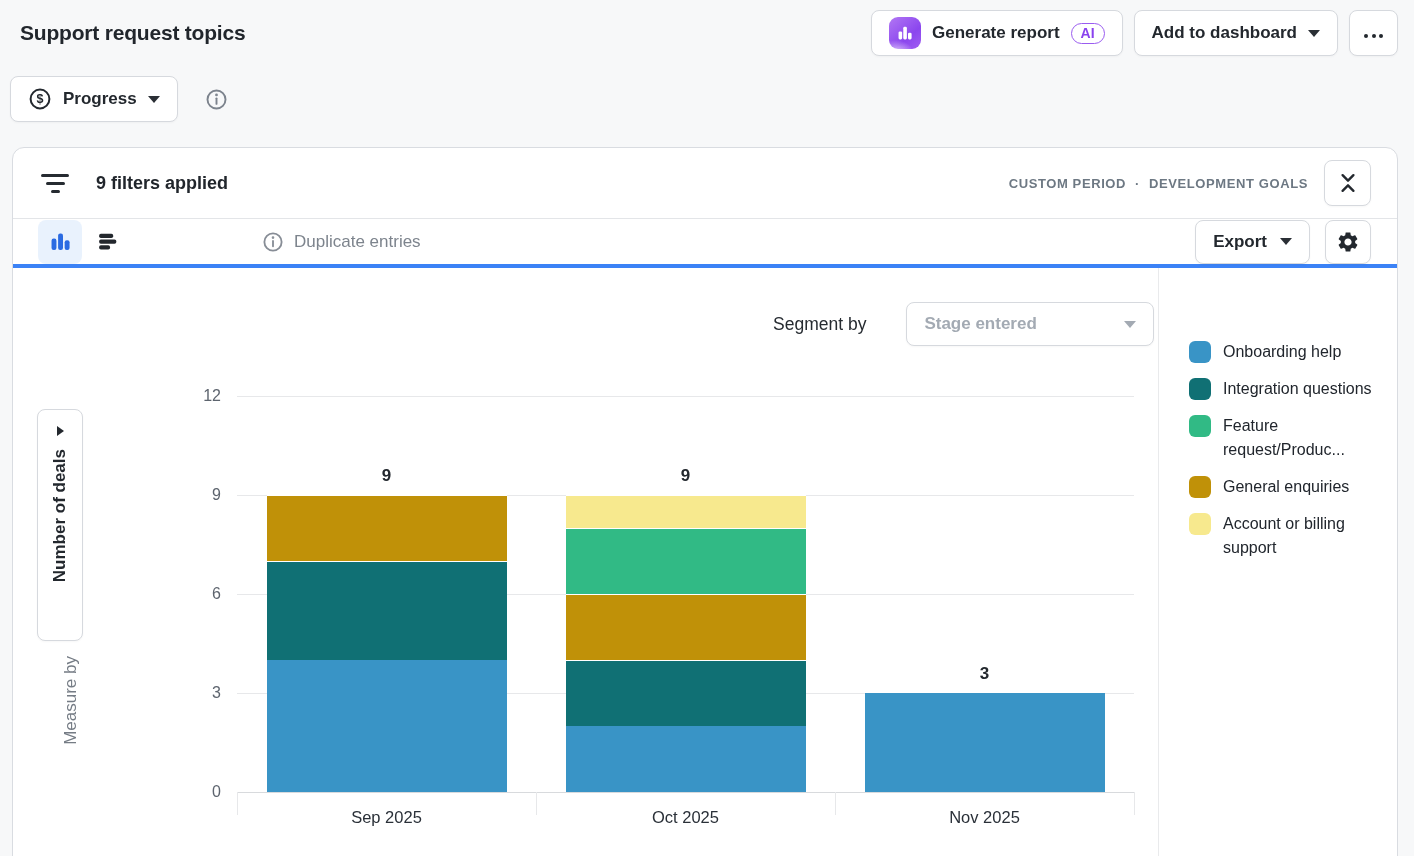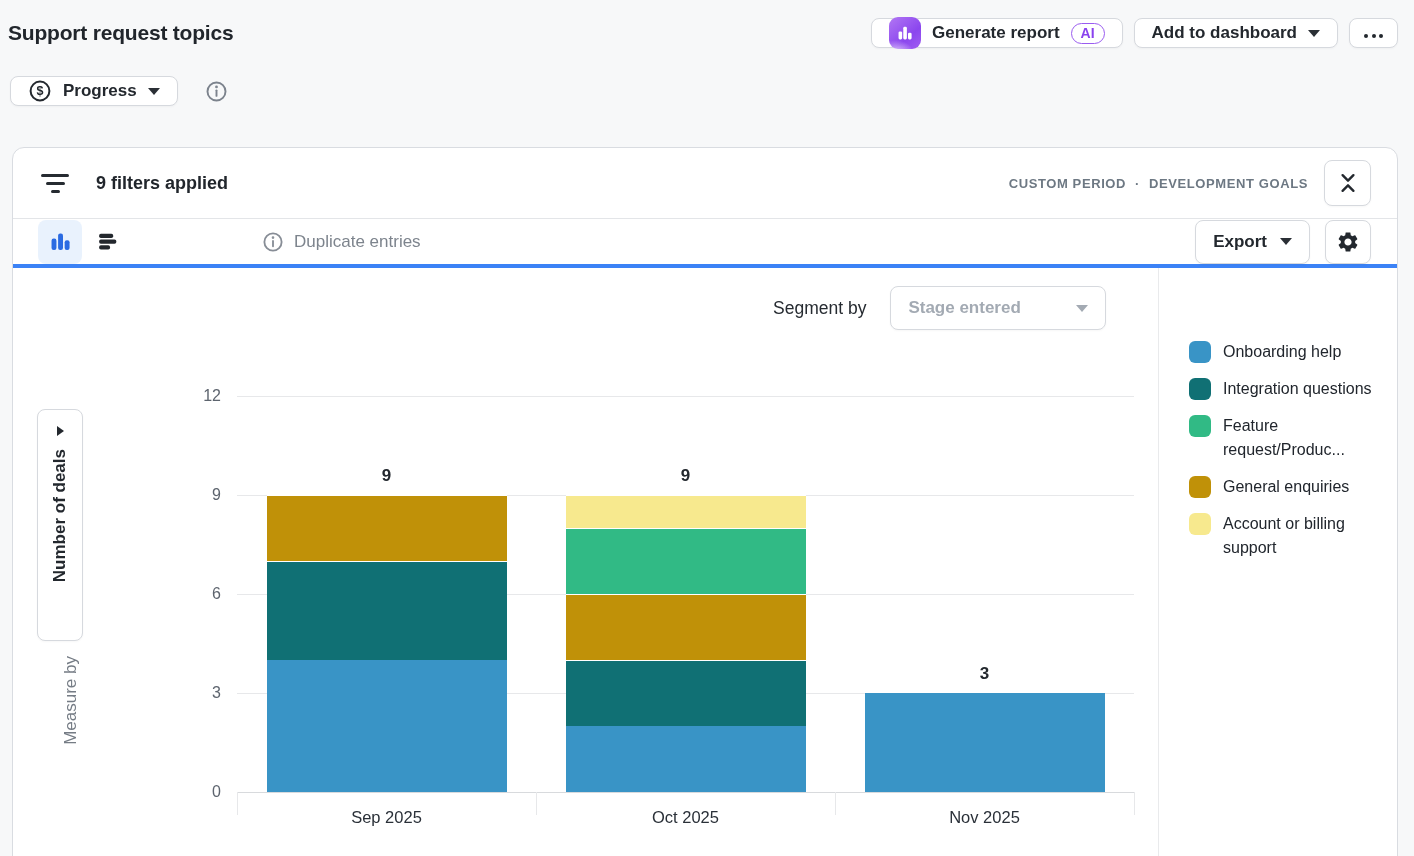--- a/index.html
+++ b/index.html
@@ -1,25 +1,25 @@
 <!DOCTYPE html>
 <html><head>
 <meta charset="utf-8">
 <style>
   * { margin:0; padding:0; box-sizing:border-box; }
   html,body { background:#f7f8f9; }
   body { font-family:"Liberation Sans", sans-serif; color:#23282e; }
   .page { position:relative; width:1414px; height:856px; background:#f7f8f9; overflow:hidden; }
 
   
-  .topbar { position:absolute; top:0; left:0; right:0; height:66px; display:flex; align-items:center; justify-content:space-between; padding:0 16px 0 8px; }
+  .topbar { position:absolute; top:0; left:0; right:0; height:66px; display:flex; align-items:center; justify-content:space-between; padding:0 16px 0 20px; }
   .page-title { font-size:21px; font-weight:700; color:#21262c; letter-spacing:-0.2px; }
   .topbar-actions { display:flex; align-items:center; gap:11px; }
 
-  .btn { display:inline-flex; align-items:center; gap:11px; height:30px; padding:0 17px; background:#fff; border:1px solid #d6d9de; border-radius:8px; font-family:inherit; font-size:17px; font-weight:700; color:#23282e; cursor:pointer; box-shadow:0 1px 2px rgba(40,45,50,.04); }
+  .btn { display:inline-flex; align-items:center; gap:11px; height:46px; padding:0 17px; background:#fff; border:1px solid #d6d9de; border-radius:8px; font-family:inherit; font-size:17px; font-weight:700; color:#23282e; cursor:pointer; box-shadow:0 1px 2px rgba(40,45,50,.04); }
   .caret { width:0; height:0; border-left:6px solid transparent; border-right:6px solid transparent; border-top:7px solid #2a2f35; }
   .caret.gray { border-top-color:#a3aab3; }
 
   .gr-icon { width:32px; height:32px; border-radius:9px; display:flex; align-items:center; justify-content:center; flex:none;
     background: radial-gradient(120% 95% at 22% 118%, #f0e2fe 0%, rgba(240,226,254,0) 48%), linear-gradient(140deg,#b277f4 0%, #8b46ee 62%, #a express 100%);
     background: radial-gradient(120% 95% at 22% 118%, #f0e2fe 0%, rgba(240,226,254,0) 48%), linear-gradient(140deg,#b277f4 0%, #8b46ee 62%, #a05ef2 100%); }
   .ai-pill { border:1.5px solid #9a5cf0; color:#8a42ee; border-radius:999px; padding:2px 9px 3px; font-size:14px; font-weight:700; line-height:1; }
   .more-btn { width:49px; justify-content:center; gap:0; padding:0; }
   .dot-i { width:4px; height:4px; border-radius:50%; background:#23282e; display:inline-block; margin:0 1.6px; }
 
@@ -44,23 +44,23 @@
   .dup { display:flex; align-items:center; gap:10px; margin-left:132px; font-size:17px; color:#7d848d; }
   .dup .info-icon { color:#878d96; }
   .toolbar-spacer { flex:1; }
   .export-btn { height:44px; gap:13px; }
   .gear-btn { width:46px; height:44px; margin-left:15px; }
 
   
   .chart-section { position:relative; height:601px; }
   .v-sep { position:absolute; left:1145px; top:0; bottom:0; width:1px; background:#e9eaec; }
 
-  .segment-row { position:absolute; top:18px; left:760px; display:flex; align-items:center; gap:24px;justify-content:center; }
+  .segment-row { position:absolute; top:34px; left:760px; display:flex; align-items:center; gap:40px;justify-content:center; }
   .segment-label { font-size:17.5px; color:#262b31; }
-  .segment-dd { width:216px; height:44px; justify-content:space-between; color:#a3aab3; font-weight:700; cursor:default; }
+  .segment-dd { width:248px; height:44px; justify-content:space-between; color:#a3aab3; font-weight:700; cursor:default; }
 
   .measure-box { position:absolute; left:24px; top:141px; width:46px; height:232px; background:#fff; border:1px solid #d6d9de; border-radius:8px; display:flex; flex-direction:column; align-items:center; padding-top:16px; gap:13px; cursor:pointer; box-shadow:0 1px 2px rgba(40,45,50,.04); }
   .tri-right { width:0; height:0; border-top:5.5px solid transparent; border-bottom:5.5px solid transparent; border-left:7px solid #23282e; }
   .vtext { writing-mode:vertical-rl; transform:rotate(180deg); white-space:nowrap; }
   .measure-value { font-size:17px; font-weight:700; color:#23282e; }
   .measure-by { position:absolute; left:48px; top:388px; font-size:17px; color:#757c85; }
 
   .plot { position:absolute; left:224px; top:128px; width:897px; height:396px; }
   .gridline { position:absolute; left:0; width:100%; height:1px; background:#e7e8ea; }
   .gridline.zero { background:#d8dadd; }

